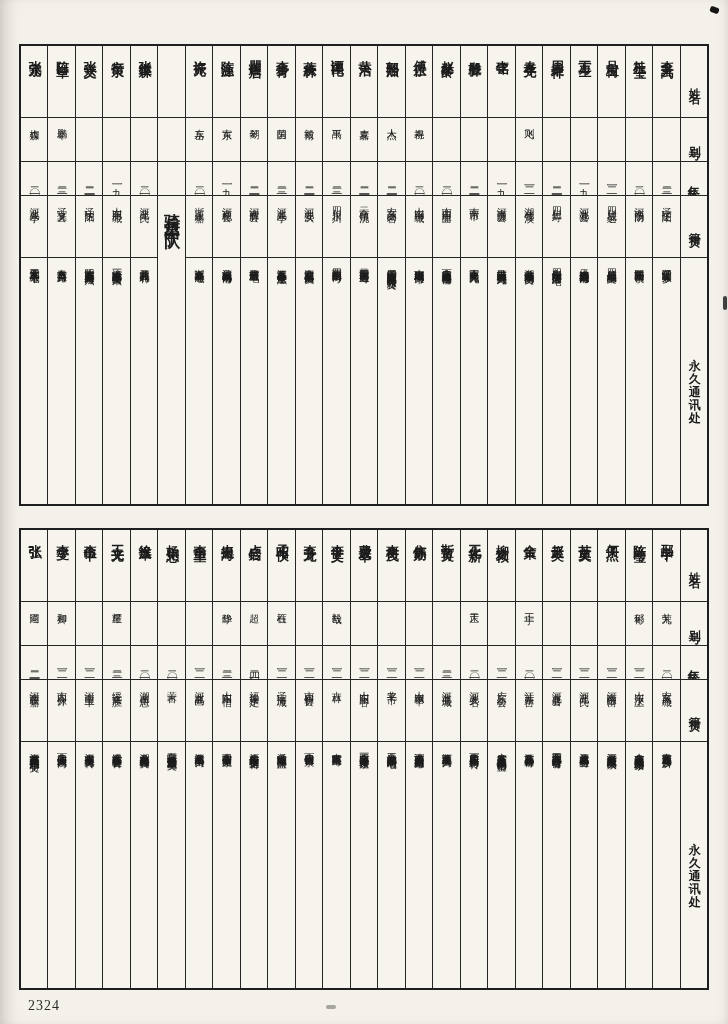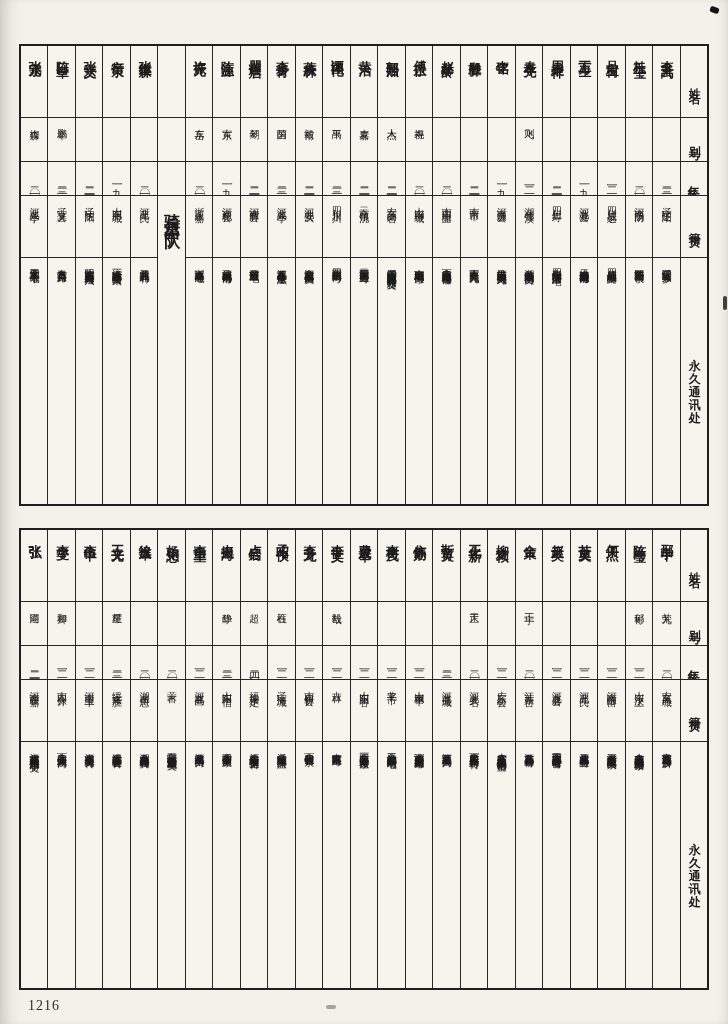--- a/index.html
+++ b/index.html
@@ -894,17 +894,17 @@
           <span class="vt">年龄</span>
         </div>
     <div class="cell native">
           <span class="vt">籍贯</span>
         </div>
     <div class="cell addr">
           <span class="vt">永久通讯处</span>
         </div>
   </div>
     </div>
-  <div class="page-number">1216</div>
+  <div class="page-number">2324</div>
   <div class="artifact a1"></div>
   <div class="artifact a2"></div>
   <div class="artifact a3"></div>
 </div>
 
 </body></html>

